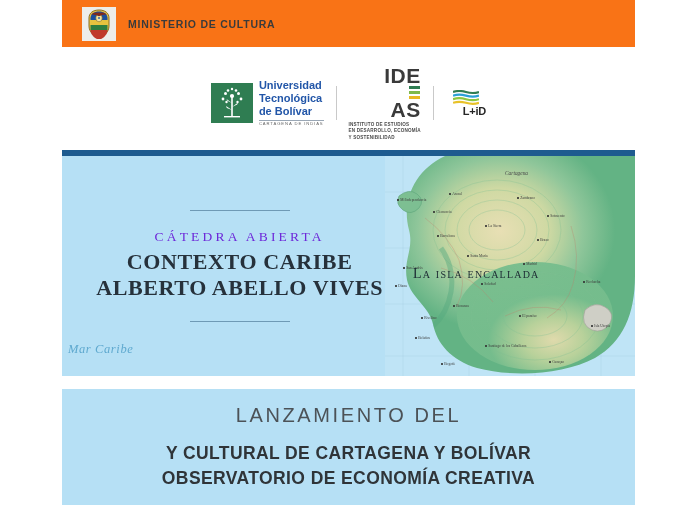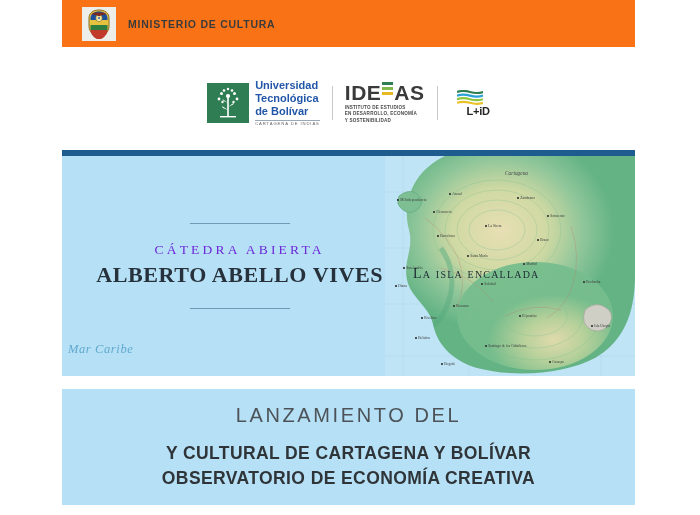--- a/index.html
+++ b/index.html
@@ -41,21 +41,21 @@
   .utb-text .l{ font-size:11px; font-weight:bold; color:#2256a8; white-space:nowrap; }
   .utb-sub{
     font-size:4.2px; letter-spacing:.9px; color:#666; margin-top:2px;
     border-top:1px solid #9aa7b5; padding-top:1.5px; text-align:right;
   }
 
   .sep{ width:1px; height:34px; background:#c9c9c9; }
 
   
   .ideeas{ line-height:1; }
-  .ideeas-word{ display:flex; align-items:flex-start; }
+  .ideeas-word{ display:flex; align-items:flex-end;flex-direction:column; }
   .ideeas-word span{
     font-family:"Liberation Sans", sans-serif;
     font-size:21px; font-weight:bold; color:#3a3a3a; letter-spacing:.5px;
   }
   .ideeas-bars{ display:inline-flex; flex-direction:column; gap:2px; margin:0 1px; }
   .ideeas-bars i{ display:block; width:11px; height:3px; }
   .ideeas-sub{
     font-size:4.6px; font-weight:bold; color:#4a4a4a;
     letter-spacing:.2px; line-height:1.45; margin-top:2px;
   }
@@ -325,20 +325,21 @@
       <div class="map-label" style="left:10px;  top:128px;">Diana</div>
 
       <div class="map-title">La isla encallada</div>
     </div>
 
     <div class="mar-caribe">Mar Caribe</div>
 
     <div class="hero-title">
       <div class="rule"></div>
       <div class="catedra">CÁTEDRA ABIERTA</div>
+      <div class="ctx">CONTEXTO CARIBE</div>
       <div class="aav">ALBERTO ABELLO VIVES</div>
       <div class="rule"></div>
     </div>
 
   </div>
 
   <div class="gap"></div>
 
   <div class="bottom">
     <div class="lanz">LANZAMIENTO DEL</div>

